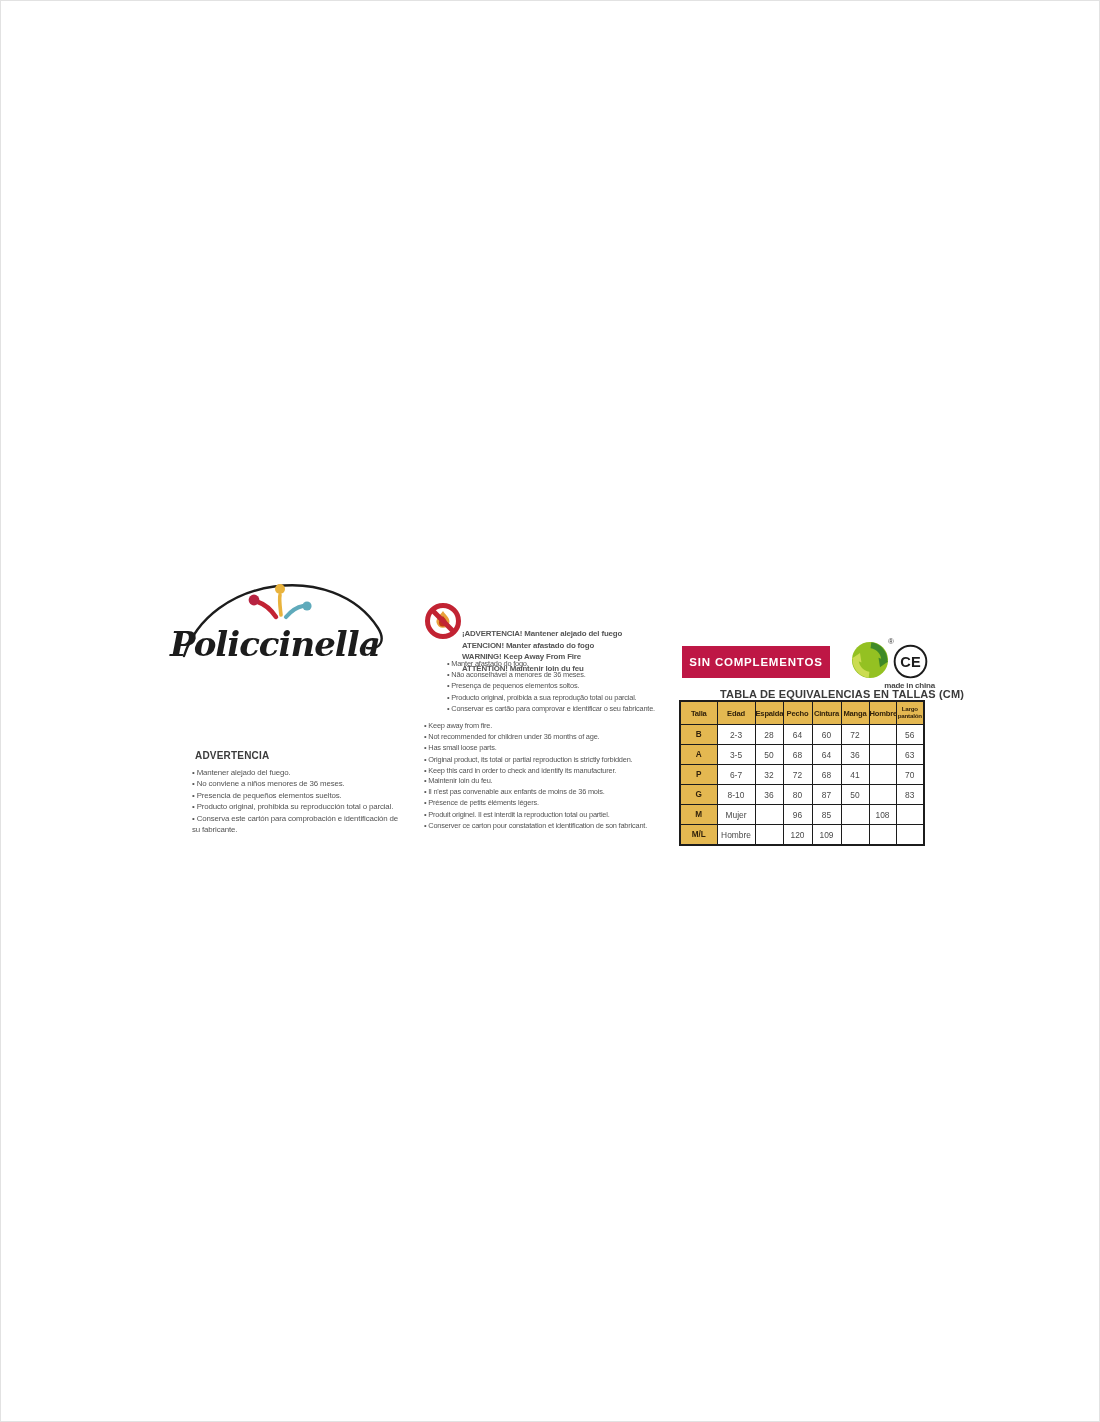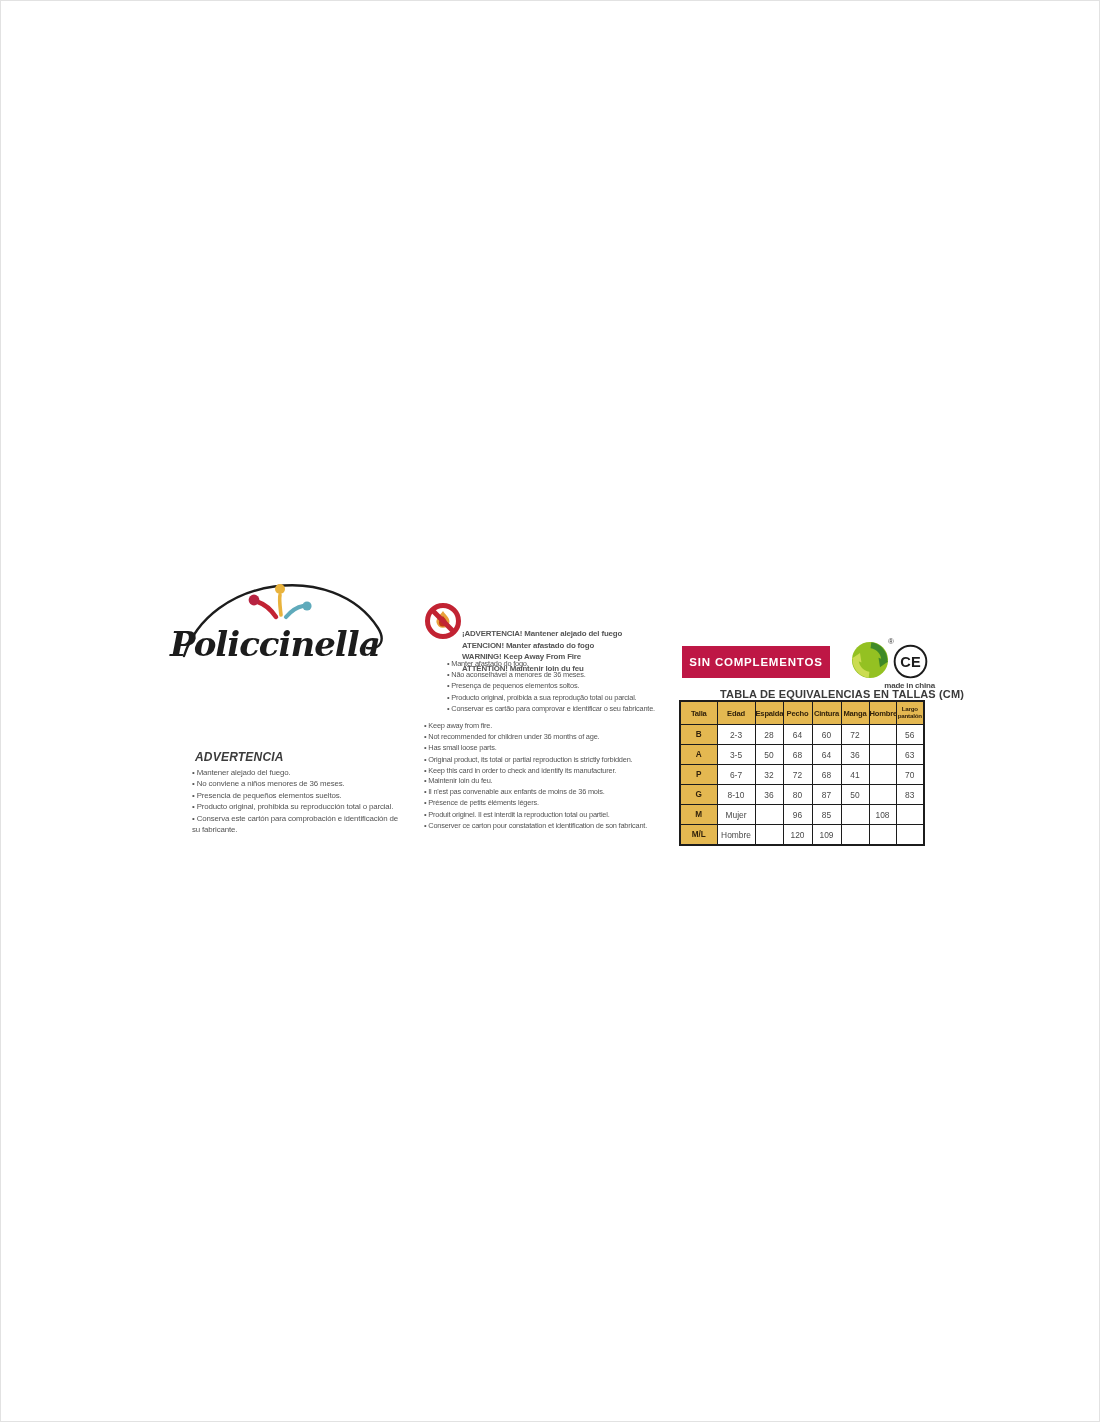--- a/index.html
+++ b/index.html
@@ -6,21 +6,21 @@
   .page{
     position:relative;width:1100px;height:1422px;background:#ffffff;
     font-family:"Liberation Sans",sans-serif;color:#4a4a4a;
     box-shadow:inset 0 0 0 1px #e2e2e2;overflow:hidden;
   }
   .abs{position:absolute;}
 
   
   .addr{font-size:9.4px;line-height:14.5px;color:#4f4f4f;letter-spacing:-0.1px;}
   .addr .company{font-weight:bold;color:#3c3c3c;}
-  .adv-title{font-size:12px;font-weight:bold;color:#3c3c3c;letter-spacing:0.2px;font-style:italic;}
+  .adv-title{font-size:10px;font-weight:bold;color:#3c3c3c;letter-spacing:0.2px;}
   ul.blist{list-style:none;margin:0;padding:0;}
   ul.blist li::before{content:"• ";}
   .left-list{font-size:7.9px;line-height:11.4px;letter-spacing:-0.15px;color:#555;}
 
   
   .warn-title{font-size:7.9px;line-height:11.6px;font-weight:bold;color:#555;letter-spacing:-0.15px;margin-top:25px;}
   .mid-list{font-size:7.4px;line-height:11.2px;letter-spacing:-0.2px;color:#555;}
 
   
   .banner{

